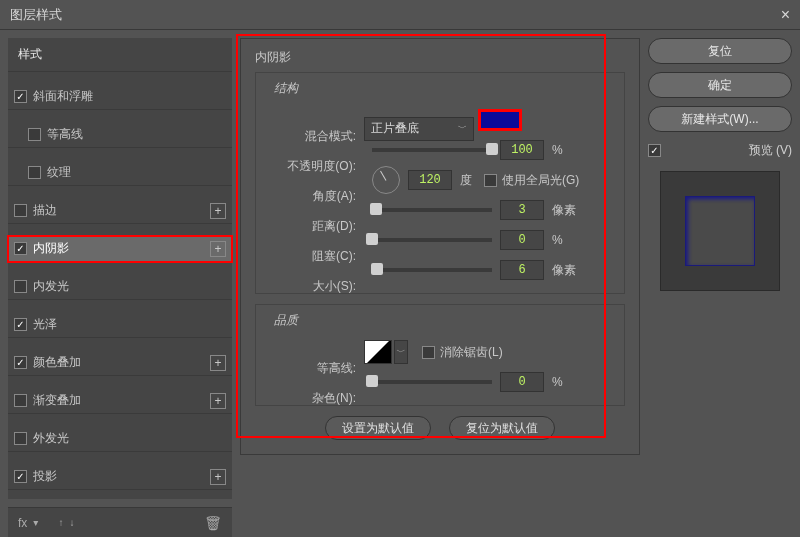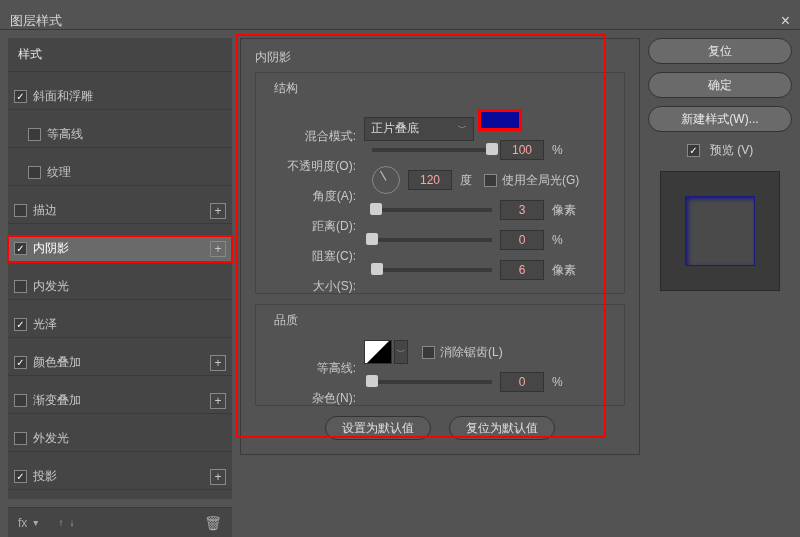--- a/index.html
+++ b/index.html
@@ -1,59 +1,59 @@
 <!DOCTYPE html>
 <html><head>
 <meta charset="utf-8">
 <style>
 * { box-sizing: border-box; margin: 0; padding: 0; font-family: "Microsoft YaHei", sans-serif; }
 body { background: #535353; width: 800px; height: 537px; overflow: hidden; position: relative; }
 
-.titlebar { height: 30px; background: #535353; border-bottom: 1px solid #383838; display: flex; align-items: flex-start; padding: 12px 10px; color: #d8d8d8; font-size: 13px; }
+.titlebar { height: 30px; background: #535353; border-bottom: 1px solid #383838; display: flex; align-items: center; padding: 0 10px; color: #d8d8d8; font-size: 13px; }
 .titlebar .close { margin-left: auto; font-size: 16px; cursor: pointer; color: #d8d8d8; }
 
 .main { display: flex; height: 477px; padding: 8px; gap: 8px; }
 
 .sidebar { width: 224px; background: #454545; display: flex; flex-direction: column; }
 .side-head { color: #e5e5e5; font-size: 12px; padding: 8px 10px; border-bottom: 1px solid #3a3a3a; }
 .side-item { display: flex; align-items: center; height: 26px; padding: 0 6px; color: #c8c8c8; font-size: 12px; border-bottom: 1px solid #3a3a3a; margin-top: 12px; }
 .side-item.selected { background: #6a6a6a; color: #fff; }
 .side-item .cb { width: 13px; height: 13px; border: 1px solid #888; background: #3a3a3a; margin-right: 6px; display: inline-flex; align-items: center; justify-content: center; font-size: 10px; color: #fff; }
 .side-item .cb.checked::after { content: "✓"; }
 .side-item .indent { display: inline-block; width: 14px; }
 .side-item .plus { margin-left: auto; width: 16px; height: 16px; border: 1px solid #888; display: inline-flex; align-items: center; justify-content: center; font-size: 12px; color: #c8c8c8; }
 .red-box-item { outline: 2px solid #ff0000; outline-offset: -1px; }
 
 .content { flex: 1; position: relative; }
 .panel { border: 1px solid #3a3a3a; background: #535353; padding: 10px 14px 14px 14px; color: #c8c8c8; font-size: 12px; }
 .panel-title { margin-bottom: 6px; }
 .group { border: 1px solid #444; margin-bottom: 10px; padding: 8px 10px; }
-.group-title { margin: -14px 4px 8px 4px; background: #535353; display: inline-block; padding: 0 4px; }
+.group-title { margin: -14px 4px 8px 4px; background: #535353; display: inline-block; padding: 0 4px; font-style: italic; }
 .row { display: flex; align-items: center; height: 30px; }
 .row label { width: 90px; text-align: right; margin-right: 8px; color: #c8c8c8; margin-top: 32px; }
 .dropdown { width: 110px; height: 20px; background: #464646; border: 1px solid #333; color: #d8d8d8; padding: 11px 6px; display: inline-flex; align-items: center; justify-content: space-between; font-size: 12px; margin-top: 17px; }
 .dropdown .chev { font-size: 9px; }
 .swatch { width: 44px; height: 22px; background: #0a0a9a; border: 3px solid #ff0000; margin-left: 4px; }
 .slider { position: relative; width: 120px; height: 4px; background: #3a3a3a; margin: 0 8px; }
 .slider .thumb { position: absolute; top: -5px; width: 12px; height: 12px; background: #d0d0d0; border-radius: 2px; transform: translateX(-50%); }
-.numbox { width: 44px; height: 20px; background: #464646; border: 1px solid #333; color: #fca5a5; text-align: center; font-size: 12px; line-height: 18px; }
+.numbox { width: 44px; height: 20px; background: #464646; border: 1px solid #333; color: #bef264; text-align: center; font-size: 12px; line-height: 18px; font-family: Liberation Mono, monospace; }
 .unit { margin-left: 8px; }
 .angle { width: 28px; height: 28px; border: 1px solid #888; border-radius: 50%; position: relative; margin: 0 8px; }
 .angle .needle { position: absolute; width: 11px; height: 1px; background: #ccc; top: 50%; left: 50%; transform-origin: left center; transform: rotate(-120deg); }
 .cb2 { width: 13px; height: 13px; border: 1px solid #888; background: #3a3a3a; margin-right: 5px; display: inline-flex; align-items: center; justify-content: center; font-size: 10px; color: #fff; }
 .cb2.checked::after { content: "✓"; }
 .contour { width: 28px; height: 24px; border: 1px solid #333; background: linear-gradient(135deg,#fff 0%,#fff 48%,#000 52%,#000 100%); margin-right: 2px; }
 .contour-chev { width: 14px; height: 24px; border: 1px solid #333; background: #464646; display: inline-flex; align-items: center; justify-content: center; font-size: 9px; color: #ccc; }
 .btns { display: flex; gap: 18px; justify-content: center; margin-top: 6px; }
 .btn { height: 24px; padding: 0 16px; background: #5a5a5a; border: 1px solid #333; color: #e0e0e0; font-size: 12px; border-radius: 12px; display: inline-flex; align-items: center; }
 .red-outline { position: absolute; top: -4px; left: -4px; width: 370px; height: 404px; border: 2px solid #ff0000; pointer-events: none; }
 
 .rightcol { width: 144px; display: flex; flex-direction: column; gap: 8px; align-items: stretch; }
 .pill { height: 26px; background: #6a6a6a; border: 1px solid #333; border-radius: 13px; color: #e8e8e8; font-size: 12px; display: flex; align-items: center; justify-content: center; }
-.preview-row { display: flex; align-items: center; justify-content: center; gap: 5px; color: #d0d0d0; font-size: 12px; margin-top: 2px; }
+.preview-row { display: flex; align-items: center; justify-content: space-between; gap: 5px; color: #d0d0d0; font-size: 12px; margin-top: 2px; }
 .preview { width: 120px; height: 120px; background: #3a3a3a; border: 1px solid #2a2a2a; margin: 4px auto 0; display: flex; align-items: center; justify-content: center; }
 .preview .sq { width: 70px; height: 70px; background: #4a4a4a; box-shadow: inset 2px 2px 4px rgba(10,10,150,0.8); border: 1px solid #1a1a7a; }
 
 .footer { height: 30px; background: #454545; border-top: 1px solid #383838; display: flex; align-items: center; padding: 0 10px; color: #aaa; font-size: 12px; position: absolute; bottom: 0; left: 8px; width: 224px; }
 .footer .sp { margin-left: 6px; font-size: 10px; }
 .footer .trash { margin-left: auto; font-size: 14px; }
 </style>
 </head>
 <body>
 

